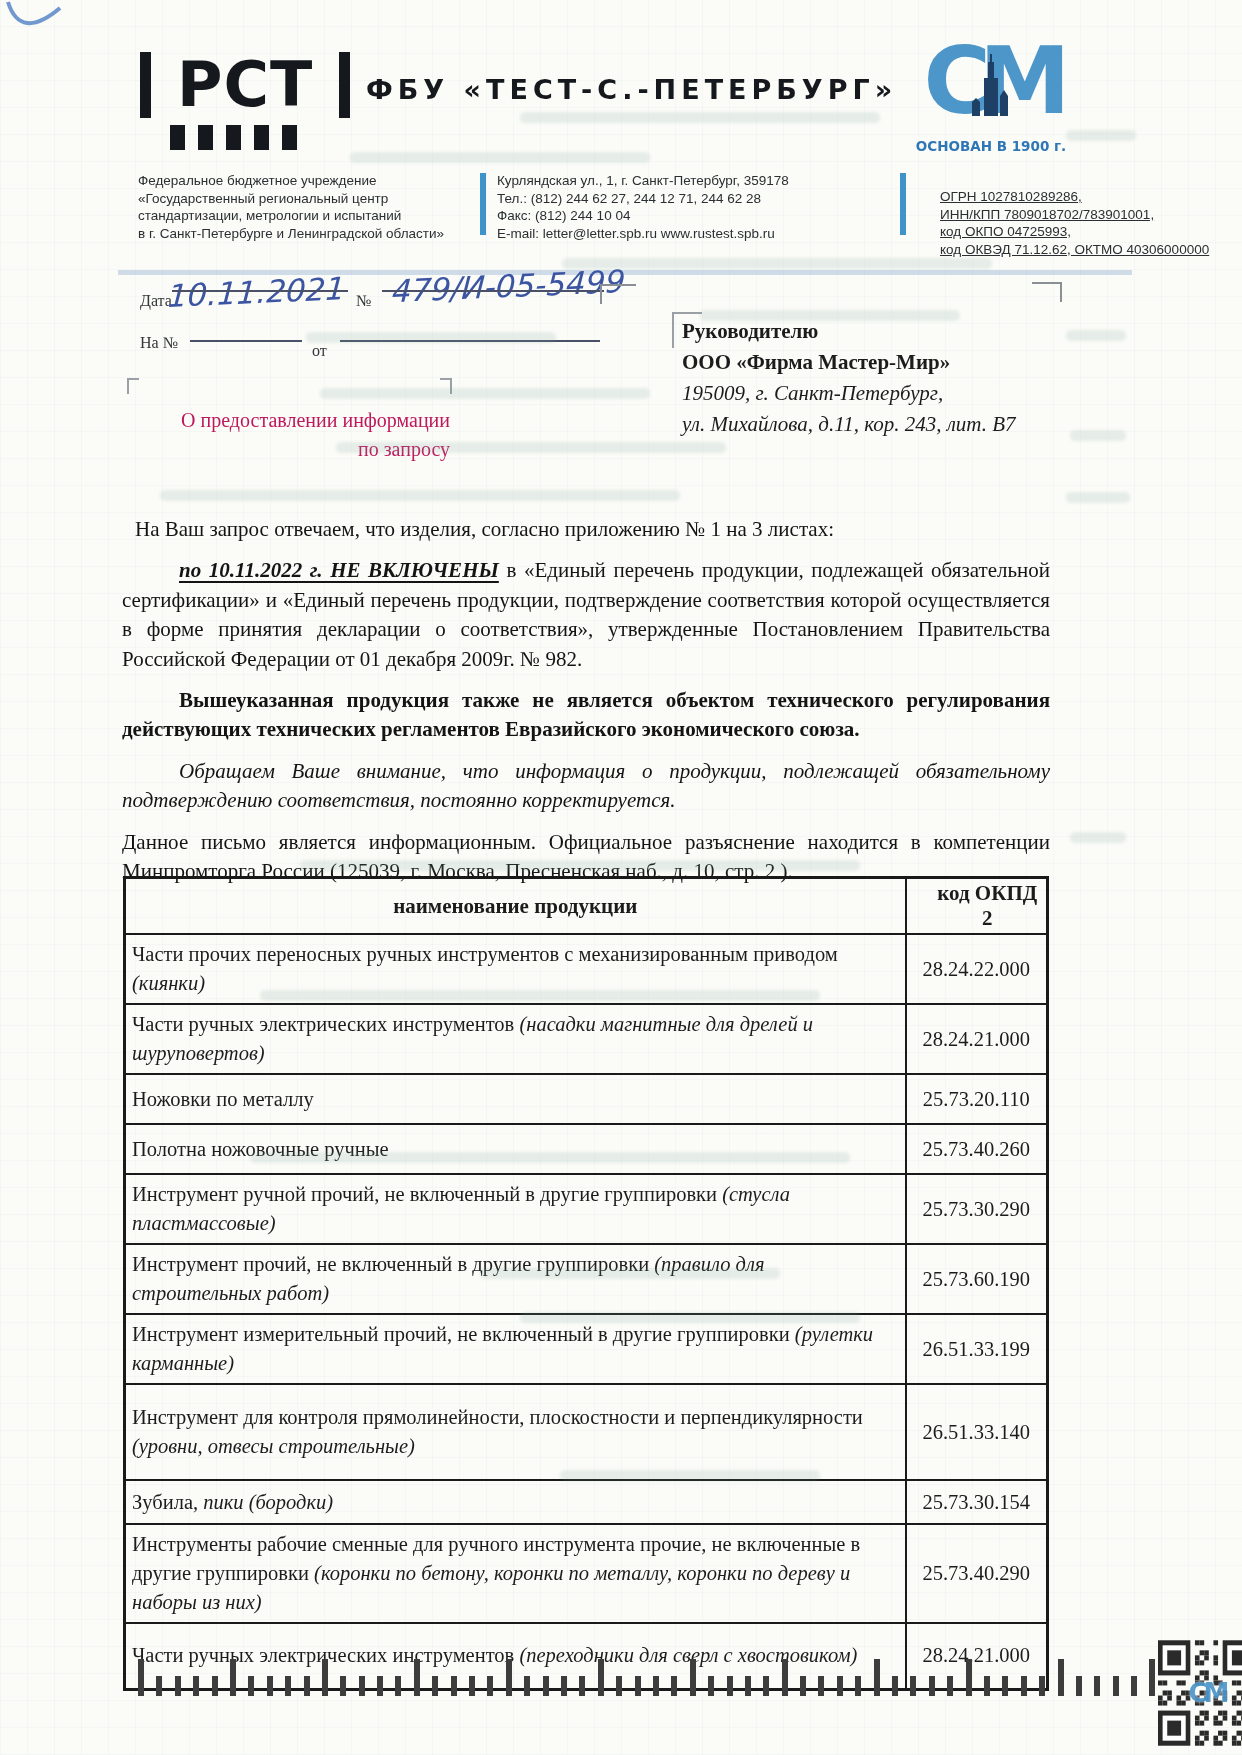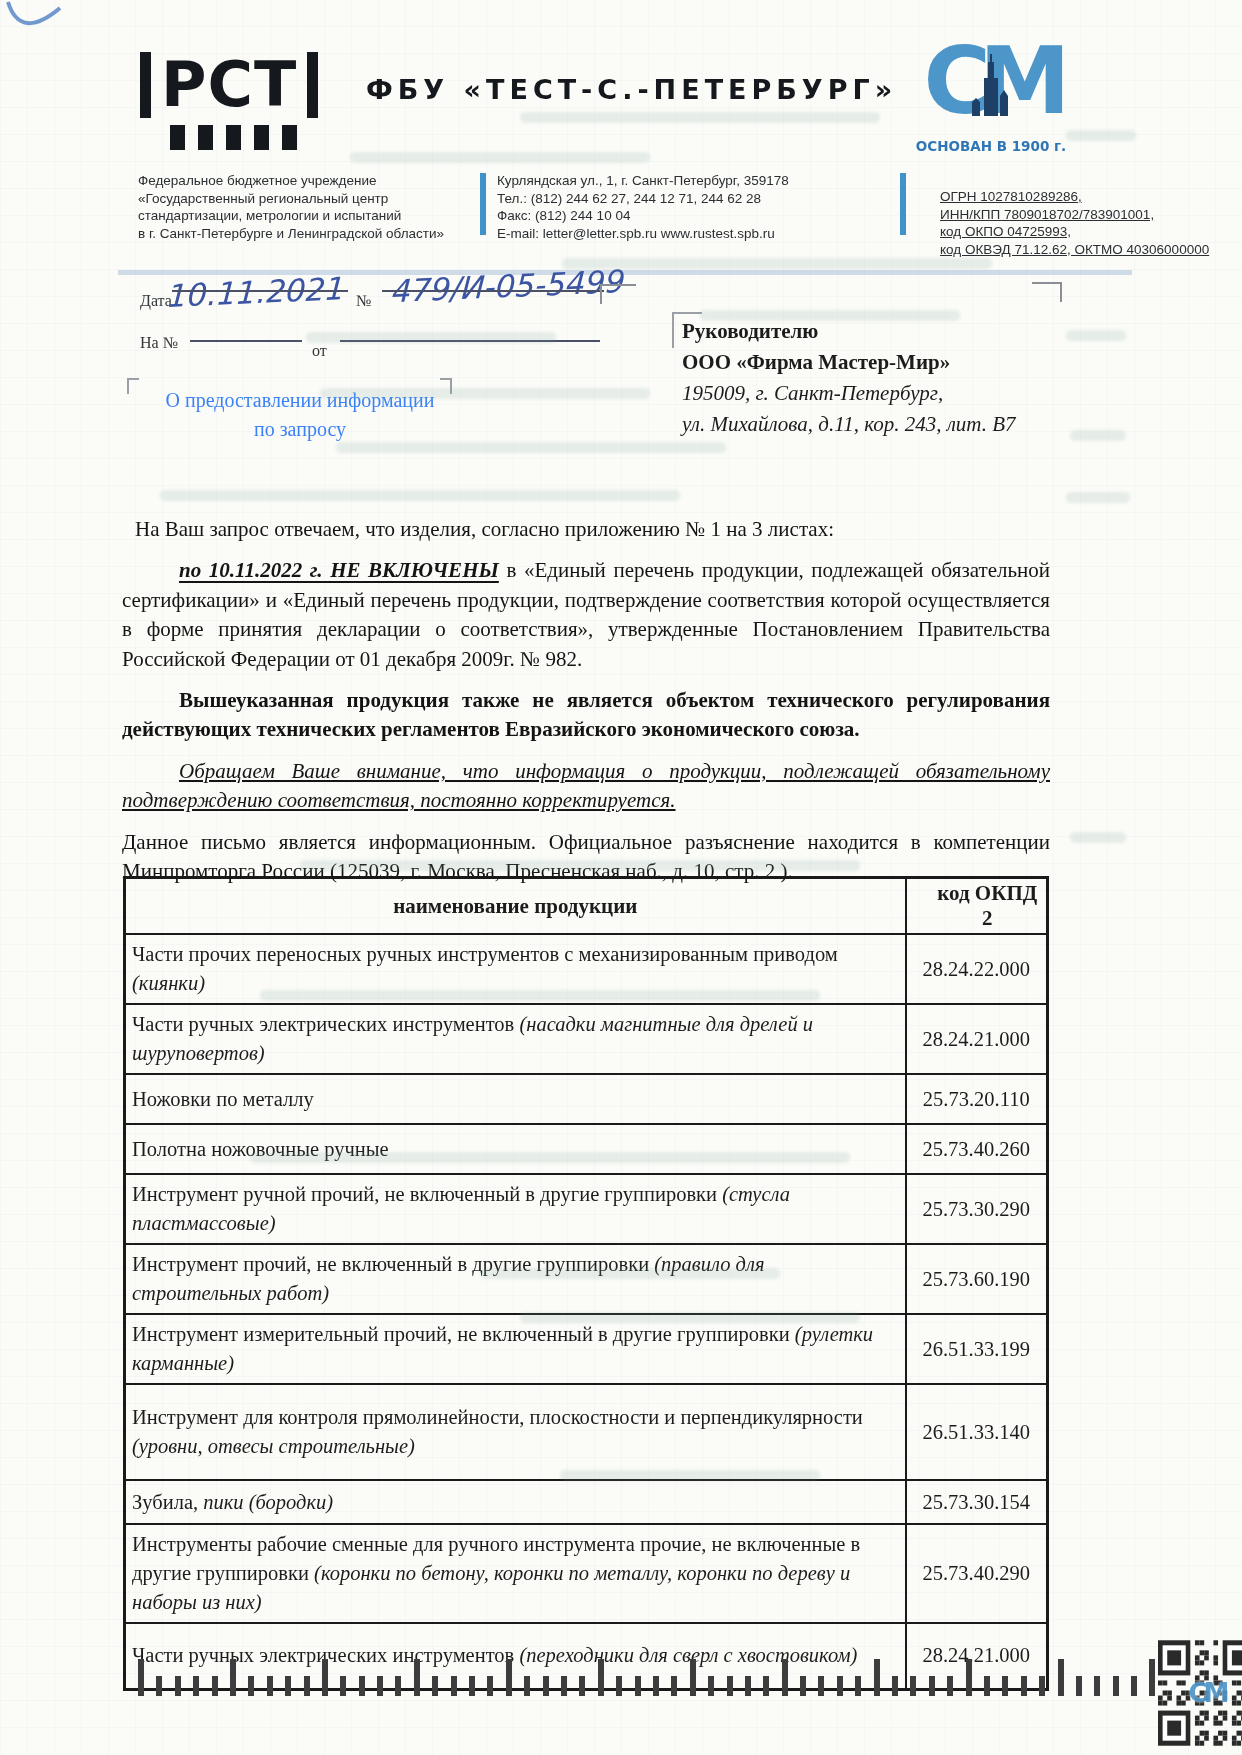--- a/index.html
+++ b/index.html
@@ -12,21 +12,21 @@
   .grid-overlay{
     position:absolute; inset:0; pointer-events:none;
     background:
       repeating-linear-gradient(0deg, rgba(110,150,190,.045) 0 1px, transparent 1px 27px),
       repeating-linear-gradient(90deg, rgba(110,150,190,.045) 0 1px, transparent 1px 27px);
   }
   .ghost{ position:absolute; border-radius:5px; filter:blur(1.5px); pointer-events:none; }
 
   
   .rst{ position:absolute; left:140px; top:52px; }
-  .rst-top{ display:flex; align-items:center; gap:10px; }
+  .rst-top{ display:flex; align-items:center; gap:26px; }
   .rst-bar{ width:11px; height:66px; background:#15191d; }
   .rst-letters{ font-family:"DejaVu Sans","Liberation Sans",sans-serif; font-weight:bold;
     font-size:62px; line-height:62px; letter-spacing:1px; color:#15191d; }
   .rst-bottom{ display:flex; gap:13px; margin:7px 0 0 30px; }
   .rst-sq{ width:15px; height:25px; background:#15191d; }
 
   .org-title{ position:absolute; left:366px; top:74px;
     font-family:"DejaVu Sans","Liberation Sans",sans-serif; font-weight:bold;
     font-size:27px; letter-spacing:5px; color:#15191d; white-space:nowrap; }
 
@@ -55,33 +55,33 @@
     font-style:italic; font-size:31px; color:#3b55a3; transform:rotate(-2.5deg) skewX(-6deg);
     white-space:nowrap; }
   .fline{ position:absolute; border-bottom:2px solid #4a5068; }
   .corner{ position:absolute; }
 
   
   .recipient{ position:absolute; left:682px; top:316px; width:400px;
     font-size:21px; line-height:31px; }
   .recipient .b{ font-weight:bold; }
   .recipient .i{ font-style:italic; }
-  .subject{ position:absolute; left:150px; top:386px; width:300px; text-align:center;
-    font-size:20px; line-height:29px; color:#3b82f6; }
+  .subject{ position:absolute; left:150px; top:406px; width:300px; text-align:right;
+    font-size:20px; line-height:29px; color:#be185d; }
 
   
   .body-text{ position:absolute; left:110px; top:503px; width:952px;
     font-size:21px; line-height:29.4px; text-align:justify; color:#141414; }
   .body-text p{ margin:12px; }
   .p1{ text-indent:13px; }
   .ind{ text-indent:57px; }
   .lead{ font-weight:bold; font-style:italic; text-decoration:underline;
     text-decoration-thickness:2px; text-underline-offset:4px; }
   .p-bold{ font-weight:bold; }
-  .p-italic{ font-style:italic;text-decoration:underline; }
+  .p-italic{ font-style:italic; }
 
   
   .table-wrap{ position:absolute; left:123px; top:876px; width:926px; }
   table{ width:100%; border-collapse:collapse; }
   th,td{ border:2px solid #1a1a1a; }
   table{ border:3px solid #1a1a1a; }
   th{ font-size:21px; font-weight:bold; height:52px; text-align:center; padding:2px 6px; }
   .th-code{ width:142px;padding-left:28px; }
   .cell-name{ font-size:20.5px; line-height:29px; padding:5px 8px 5px 6px; vertical-align:middle; }
   .cell-name .it{ font-style:italic; }

